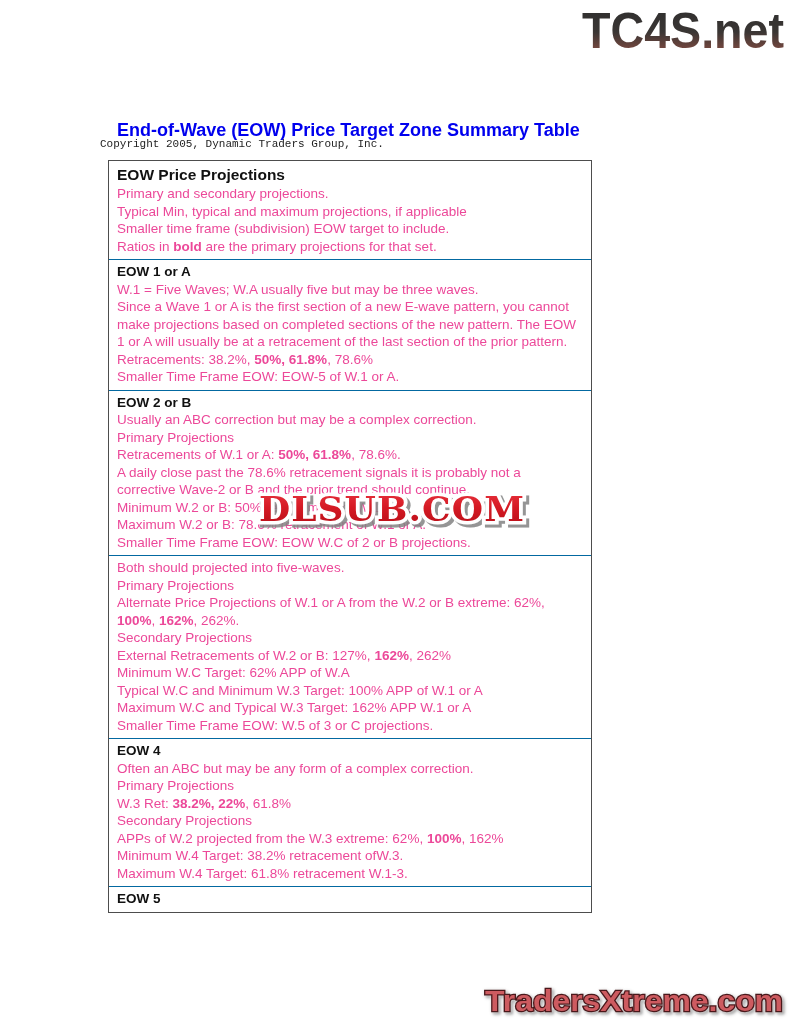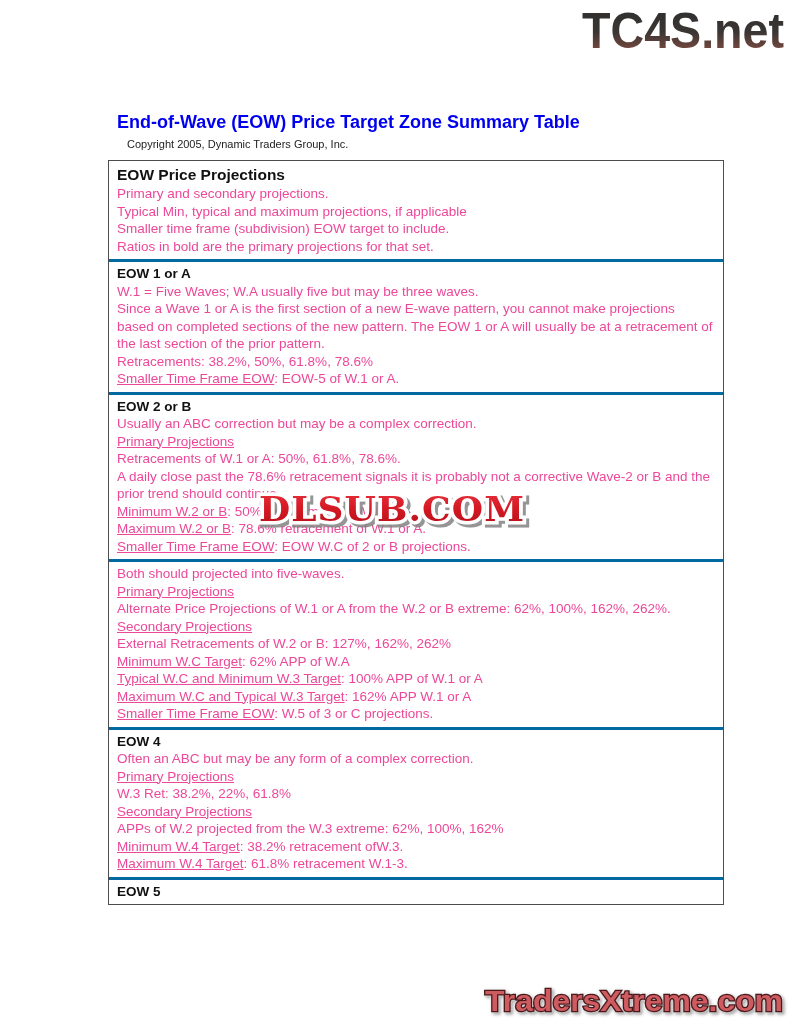--- a/index.html
+++ b/index.html
@@ -13,56 +13,57 @@
     overflow: hidden;
   }
 
   
   .logo-tc4s { position: absolute; top: 2px; right: 2px; }
 
   
   .page-title {
     position: absolute;
     left: 117px;
-    top: 112px;
+    top: 120px;
     font-size: 18px;
     font-weight: bold;
     color: #0000ee;
     white-space: nowrap;
   }
   .copyright {
     position: absolute;
-    left: 127px;
+    left: 100px;
     top: 138px;
     font-size: 11px;
     color: #222222;
     white-space: nowrap;
+    font-family: Liberation Mono, monospace;
   }
 
   
   .summary-table {
     position: absolute;
     left: 108px;
     top: 160px;
-    width: 616px;
+    width: 484px;
     border: 1px solid #4d4d4d;
     background: #ffffff;
   }
-  .row { border-top: 3px solid #0369a1; padding: 3px 10px 4px 8px; }
+  .row { border-top: 1px solid #0369a1; padding: 3px 10px 4px 8px; }
   .row:first-child { border-top: none; }
   .row-heading {
     font-size: 13.5px;
     line-height: 17.5px;
     font-weight: bold;
     color: #111111;
   }
   .row-heading.large { font-size: 15.5px; line-height: 21px; }
   .line { font-size: 13.5px; line-height: 17.5px; color: #ec4899; }
-  .line .b { font-weight: normal; }
-  .line .u { text-decoration: underline; }
+  .line .b { font-weight: bold; }
+  .line .u { }
 
   
   .watermark { position: absolute; left: 246px; top: 484px; z-index: 5; }
   .watermark text { letter-spacing: 1px; }
 
   
   .logo-tx { position: absolute; left: 478px; top: 980px; }
 </style>
 </head>
 <body>

